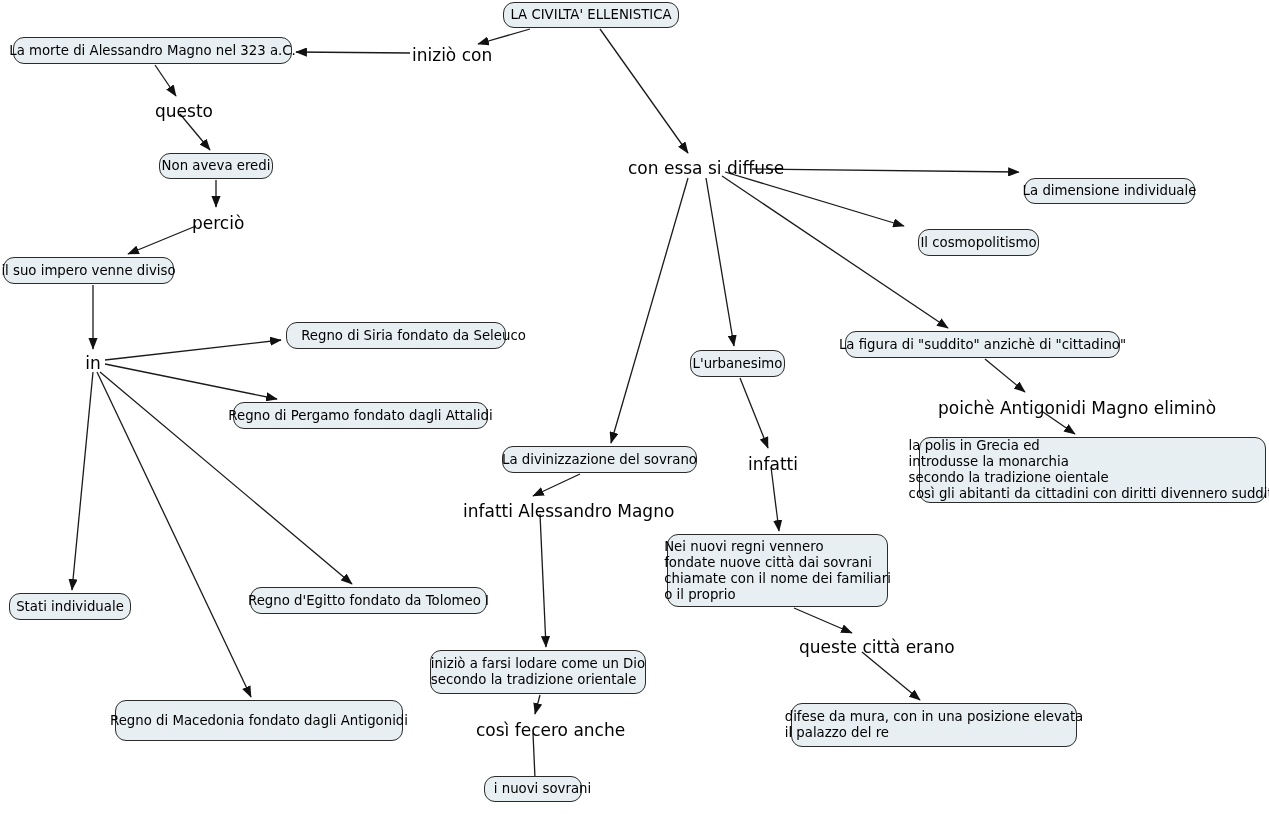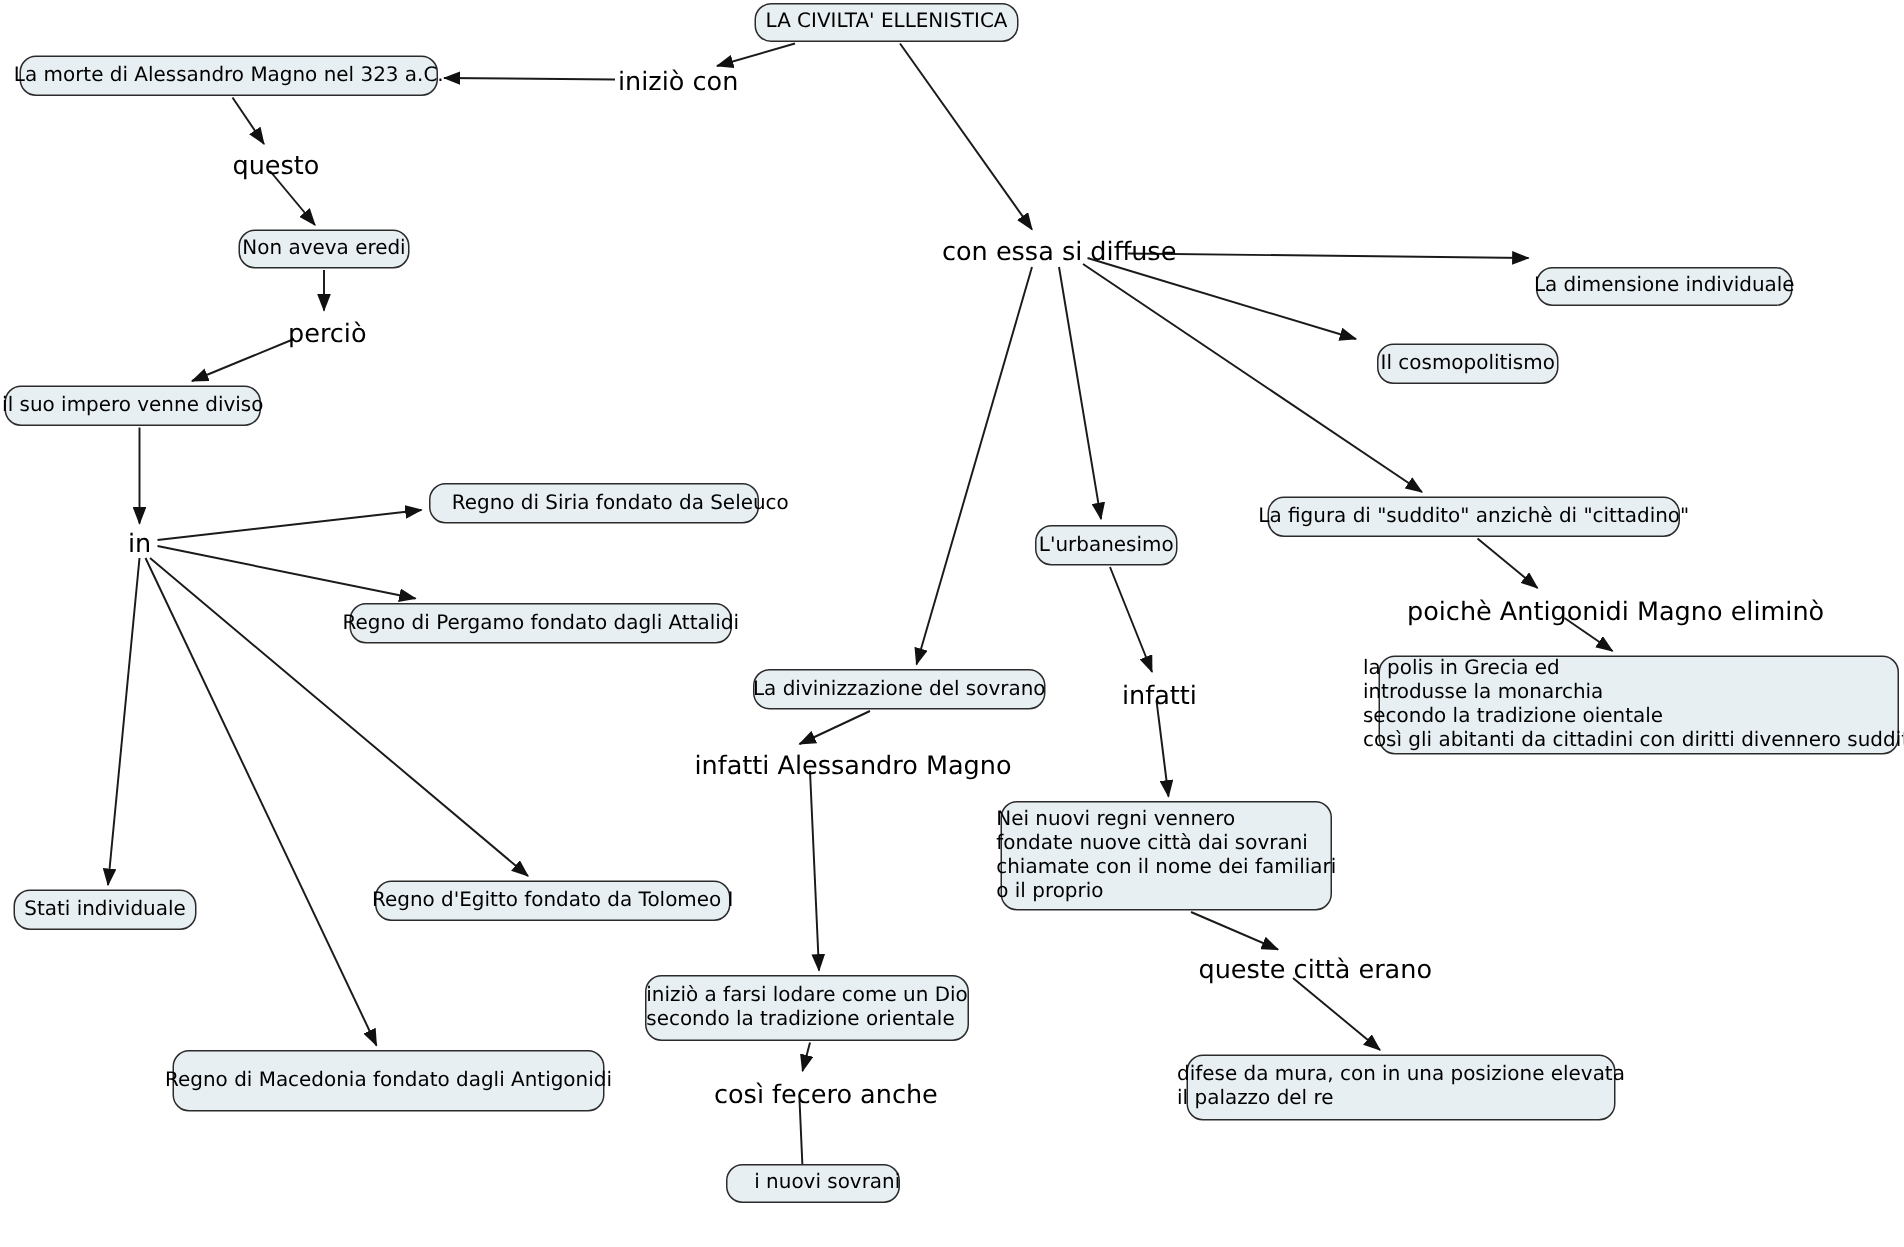--- a/index.html
+++ b/index.html
@@ -113,21 +113,21 @@
 secondo la tradizione oientale
 così gli abitanti da cittadini con diritti divennero sudditi</div>
       <div class="node" style="left: 667px; top: 534px; width: 221px; height: 73px;">Nei nuovi regni vennero
 fondate nuove città dai sovrani
 chiamate con il nome dei familiari
 o il proprio</div>
       <div class="node" style="left: 430px; top: 650px; width: 216px; height: 44px;">iniziò a farsi lodare come un Dio
 secondo la tradizione orientale</div>
       <div class="node" style="left: 791px; top: 703px; width: 286px; height: 44px;">difese da mura, con in una posizione elevata
 il palazzo del re</div>
-      <div class="node" style="left: 484px; top: 776px; width: 116px; height: 26px; padding-left: 28px;">i nuovi sovrani</div>
+      <div class="node" style="left: 484px; top: 776px; width: 98px; height: 26px; padding-left: 28px;">i nuovi sovrani</div>
     </div>
   <div id="labels-group">
       <div class="linklabel" style="left: 412px; top: 47px; width: 67px;">iniziò con</div>
       <div class="linklabel" style="left: 155px; top: 103px; width: 48px;">questo</div>
       <div class="linklabel" style="left: 192px; top: 215px; width: 44px;">perciò</div>
       <div class="linklabel" style="left: 85px; top: 355px; width: 16px;">in</div>
       <div class="linklabel" style="left: 628px; top: 160px; width: 121px;">con essa si diffuse</div>
       <div class="linklabel" style="left: 938px; top: 400px; width: 209px;">poichè Antigonidi Magno eliminò</div>
       <div class="linklabel" style="left: 463px; top: 503px; width: 154px;">infatti Alessandro Magno</div>
       <div class="linklabel" style="left: 748px; top: 456px; width: 39px;">infatti</div>

